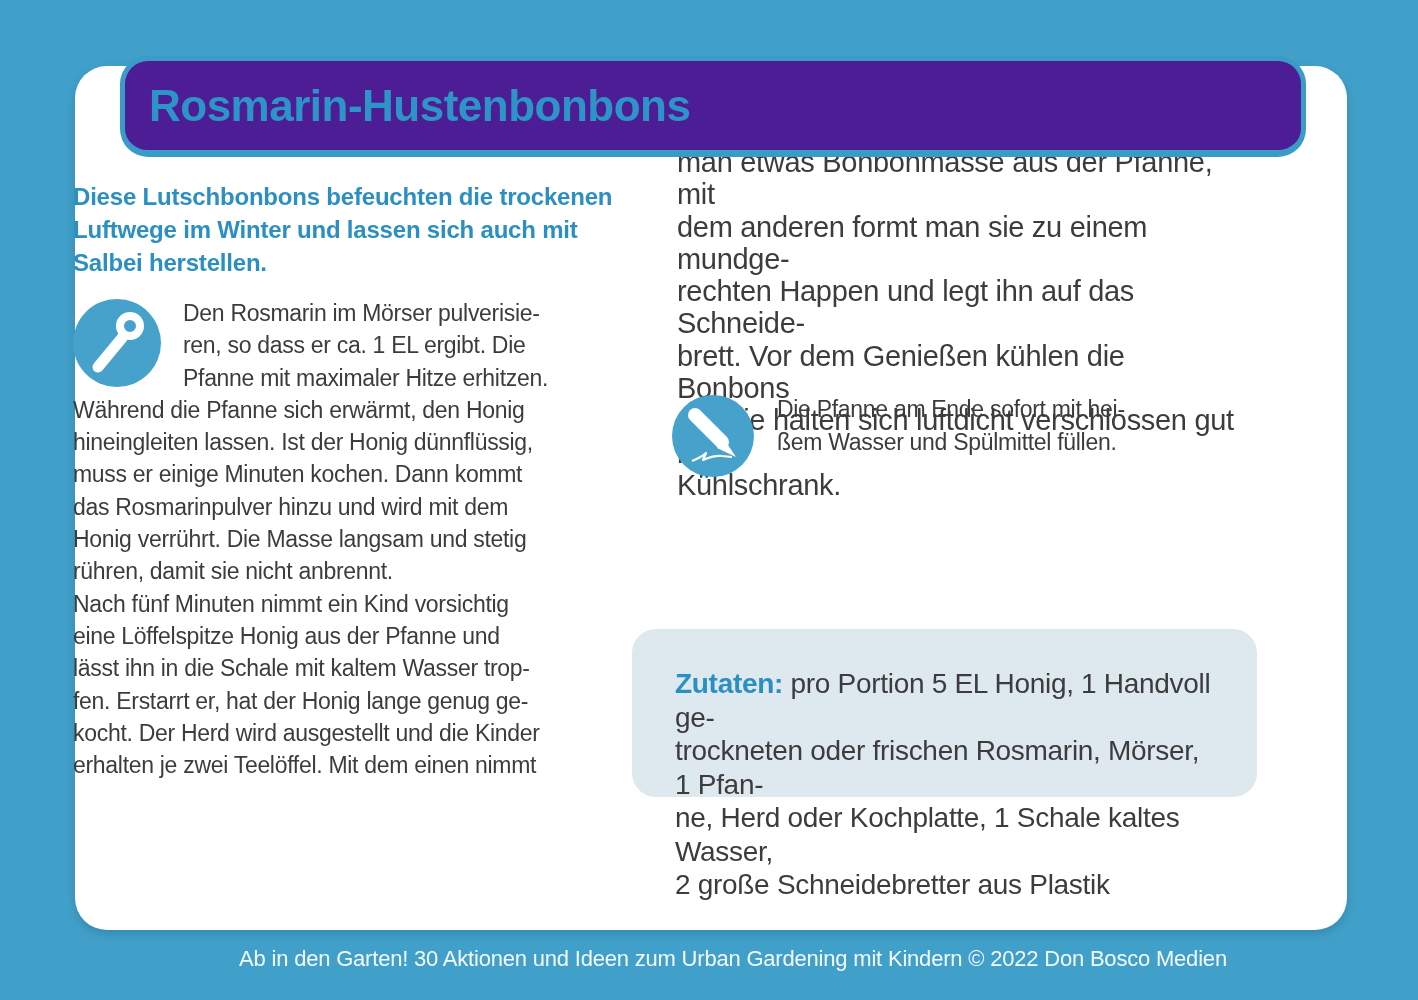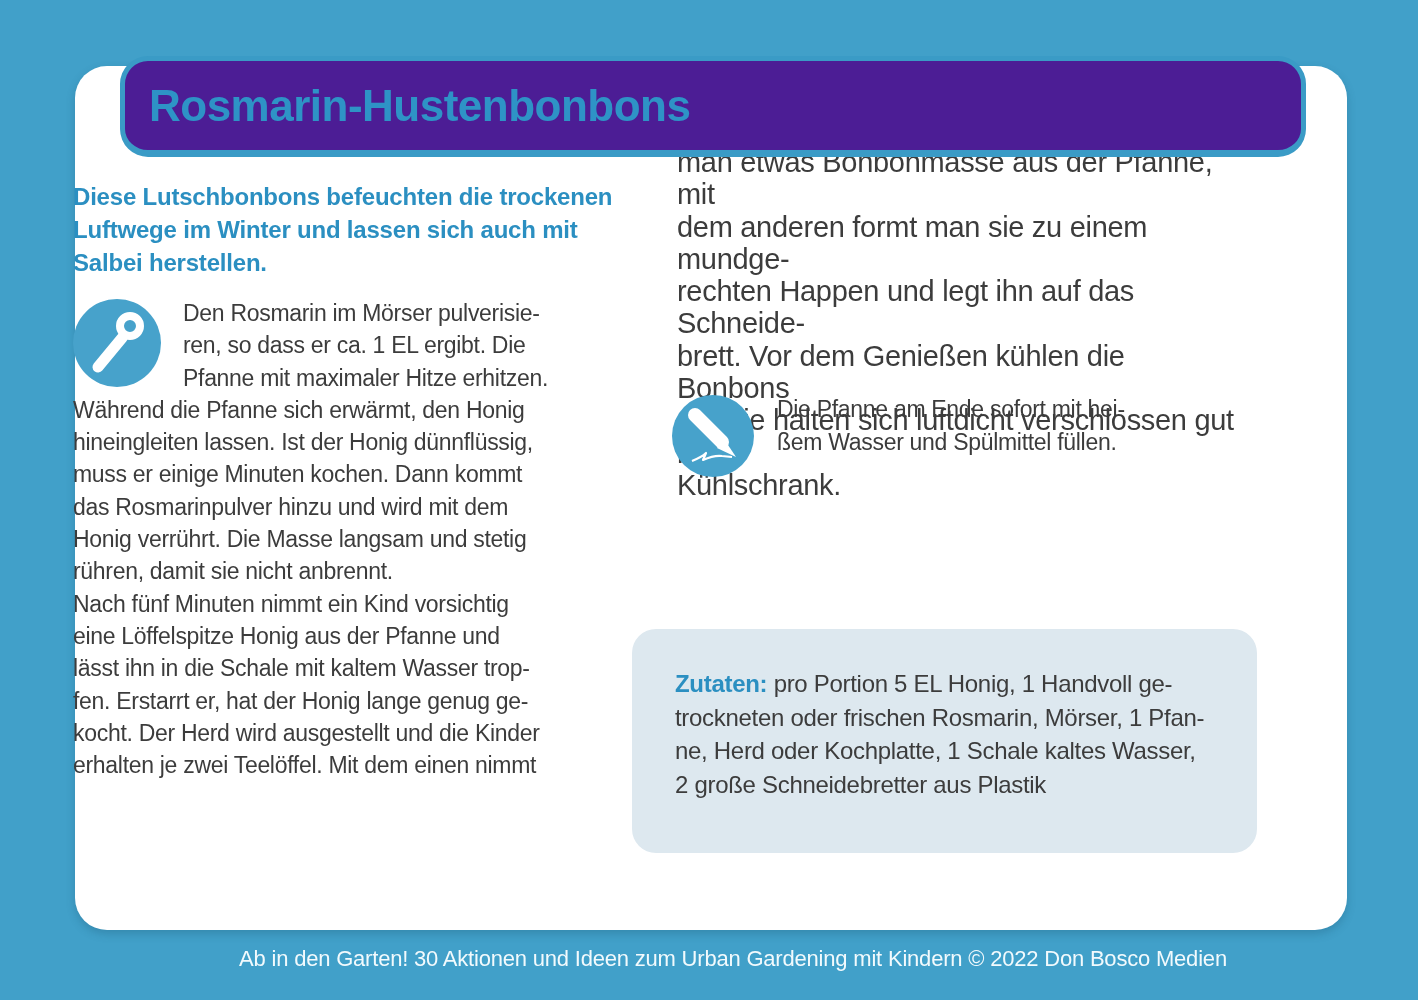--- a/index.html
+++ b/index.html
@@ -102,25 +102,25 @@
     margin-top:0;
     width:420px;
     font-size:23px;
     color:var(--body-text);
     line-height:33px;
     letter-spacing:-0.3px;
   }
   .ingredients-box{
     position:absolute;
     left:632px;top:629px;
-    width:625px;height:224px;
+    width:625px;height:168px;
     background:var(--box-bg);
     border-radius:24px;
     padding:38px 38px 0 43px;
-    font-size:24px;
+    font-size:28px;
     line-height:33.5px;
     color:var(--body-text);
     letter-spacing:-0.3px;
   }
   .ingredients-box .label{
     color:#2b8fc1;
     font-weight:bold;
   }
   .ingredients-box .ing-text{white-space:pre-line;}
   .footer{

